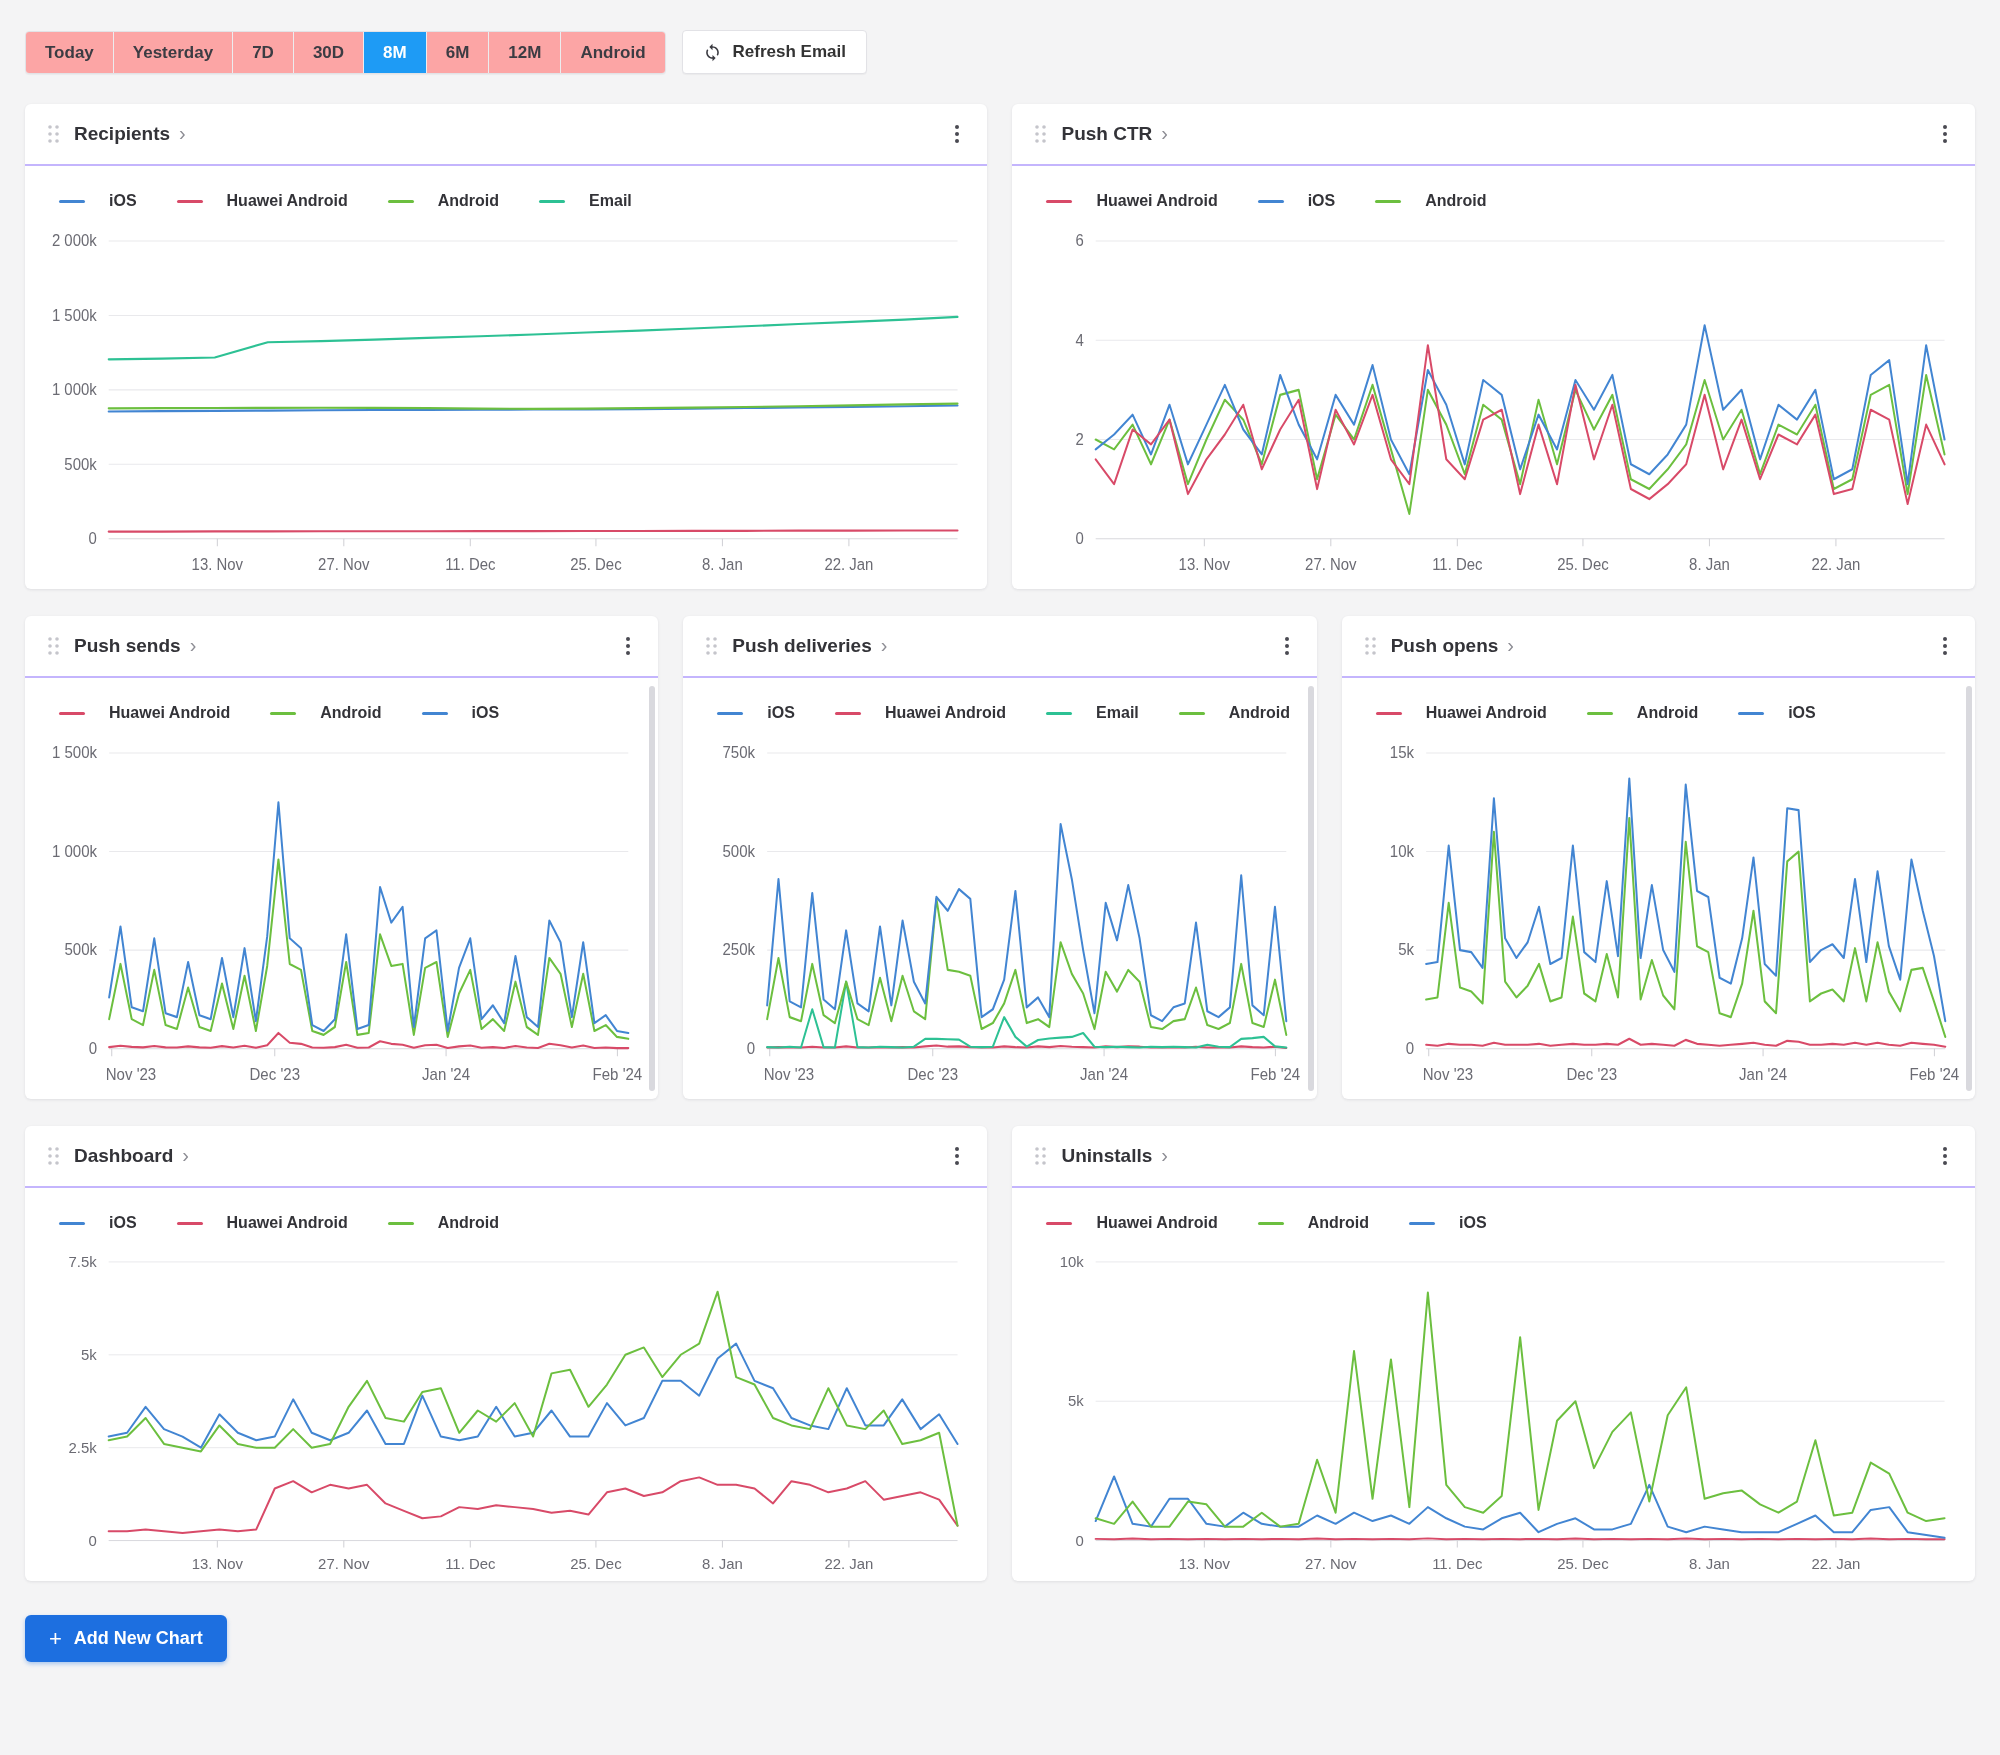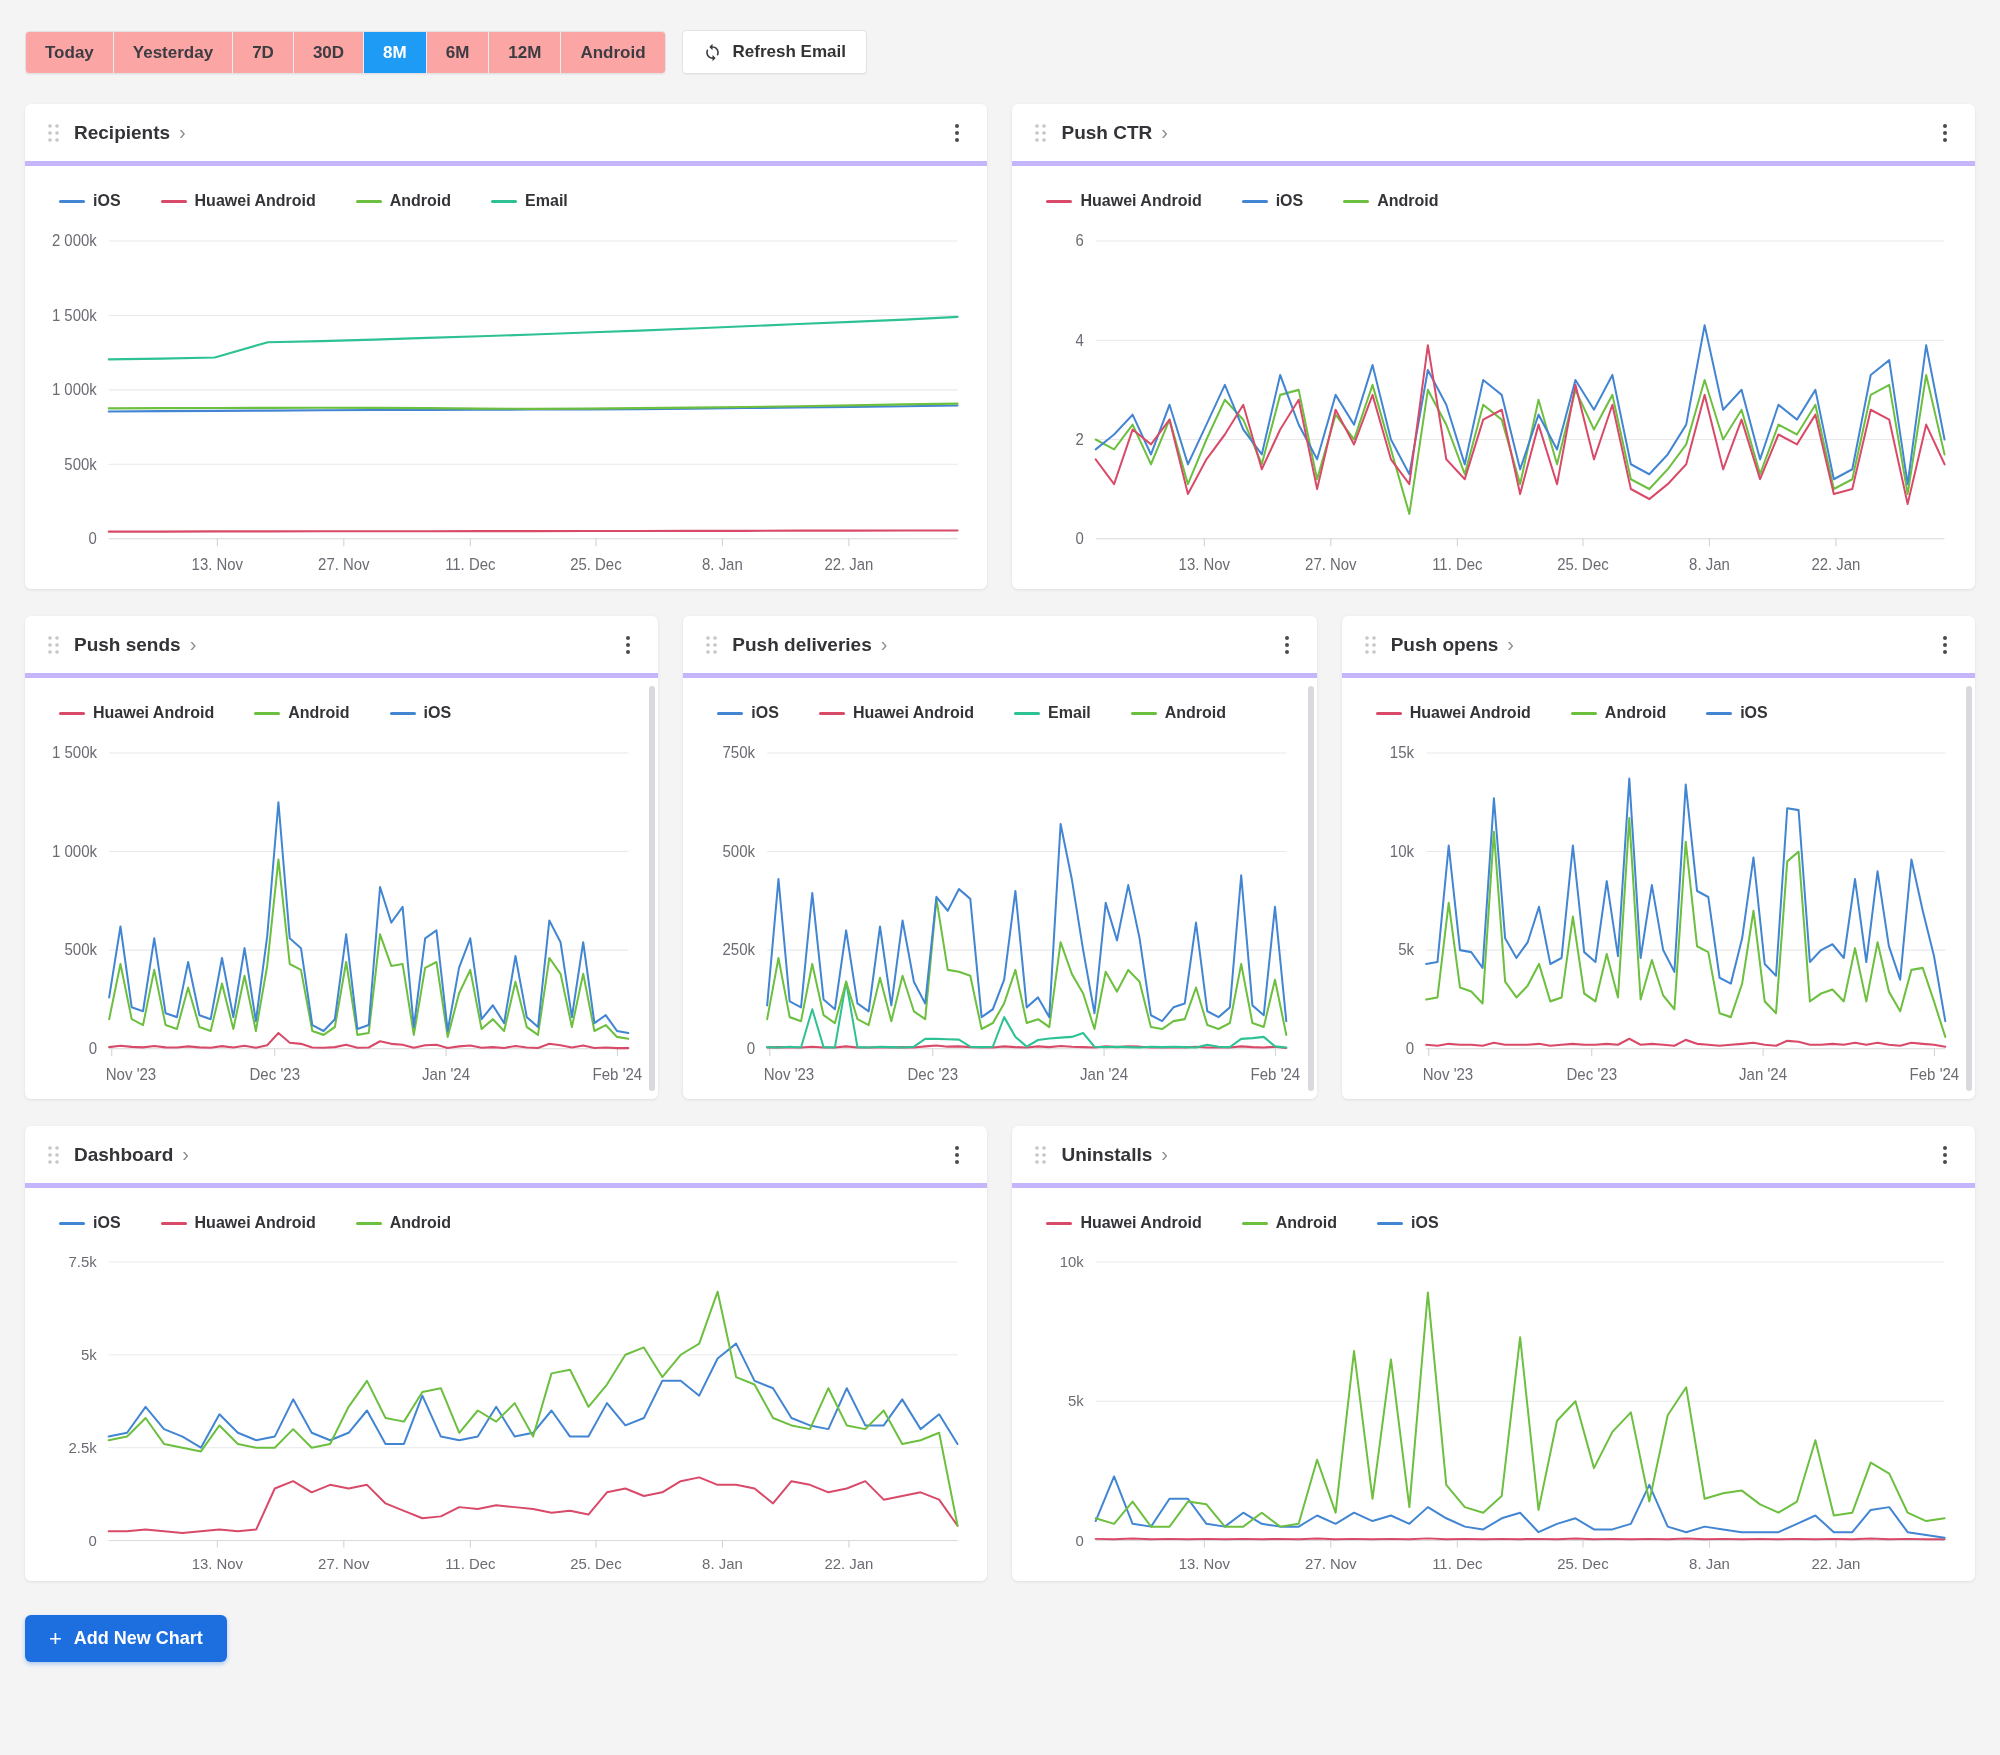--- a/index.html
+++ b/index.html
@@ -20,31 +20,31 @@
   .seg.active { background:#1e9bf5; color:#fff; }
   .refresh-btn { margin-left:16px; display:inline-flex; align-items:center; gap:11px; background:#fff; border:1px solid #e2e2e6; border-radius:4px; padding:11px 20px; font-family:inherit; font-size:17px; font-weight:700; color:#333; cursor:pointer; box-shadow:0 1px 1px rgba(0,0,0,.04); }
 
   
   .grid { display:grid; grid-template-columns:repeat(6,1fr); gap:27px 25px; }
   .card { background:#fff; border-radius:6px; box-shadow:0 1px 3px rgba(40,40,60,.10); display:flex; flex-direction:column; position:relative; overflow:hidden; }
   .span3 { grid-column:span 3; }
   .span2 { grid-column:span 2; }
   .h1 { height:485px; } .h2 { height:483px; } .h3 { height:455px; }
 
-  .card-head { height:62px; flex:0 0 62px; display:flex; align-items:center; padding:0 22px 0 22px; border-bottom:5px solid #c4b5fd; }
+  .card-head { height:62px; flex:0 0 62px; display:flex; align-items:center; padding:0 22px 0 22px; border-bottom:2px solid #c4b5fd; }
   .drag { display:inline-flex; margin-right:14px; cursor:grab; }
   .card-title { display:inline-flex; align-items:center; gap:9px; text-decoration:none; cursor:pointer; }
   .card-title .t { font-size:19px; font-weight:bold; color:#333338; }
   .chev { font-size:20px; color:#8d8d94; line-height:1; transform:translateY(-1px); }
   .kebab { margin-left:auto; background:none; border:none; cursor:pointer; display:flex; flex-direction:column; gap:3px; padding:6px; }
   .kebab i { width:4px; height:4px; border-radius:50%; background:#4a4a52; }
 
   .card-body { flex:1; display:flex; flex-direction:column; padding:22px 16px 12px 16px; min-height:0; }
   .legend { display:flex; align-items:center; gap:40px; padding:4px 4px 14px 18px; flex-wrap:wrap; }
-  .lg-item { display:inline-flex; align-items:center; gap:8px; cursor:pointer; }
+  .lg-item { display:inline-flex; align-items:center; gap:24px; cursor:pointer; }
   .dash { width:26px; height:3px; border-radius:2px; display:inline-block; }
   .lg-item .lbl { font-size:16px; font-weight:700; color:#333338; }
   svg.plot { flex:1; width:100%; height:100%; overflow:visible; }
   svg.plot text { font-family:"Liberation Sans", sans-serif; }
 
   .vscroll { position:absolute; right:3px; top:70px; bottom:8px; width:6px; border-radius:3px; background:#d9d9de; cursor:pointer; }
 
   
   .add-row { margin-top:34px; }
   .add-btn { display:inline-flex; align-items:center; gap:12px; background:#1d6fe0; color:#fff; border:none; border-radius:6px; padding:13px 24px; font-family:inherit; font-size:18px; font-weight:bold; cursor:pointer; box-shadow:0 2px 4px rgba(29,111,224,.35); }

